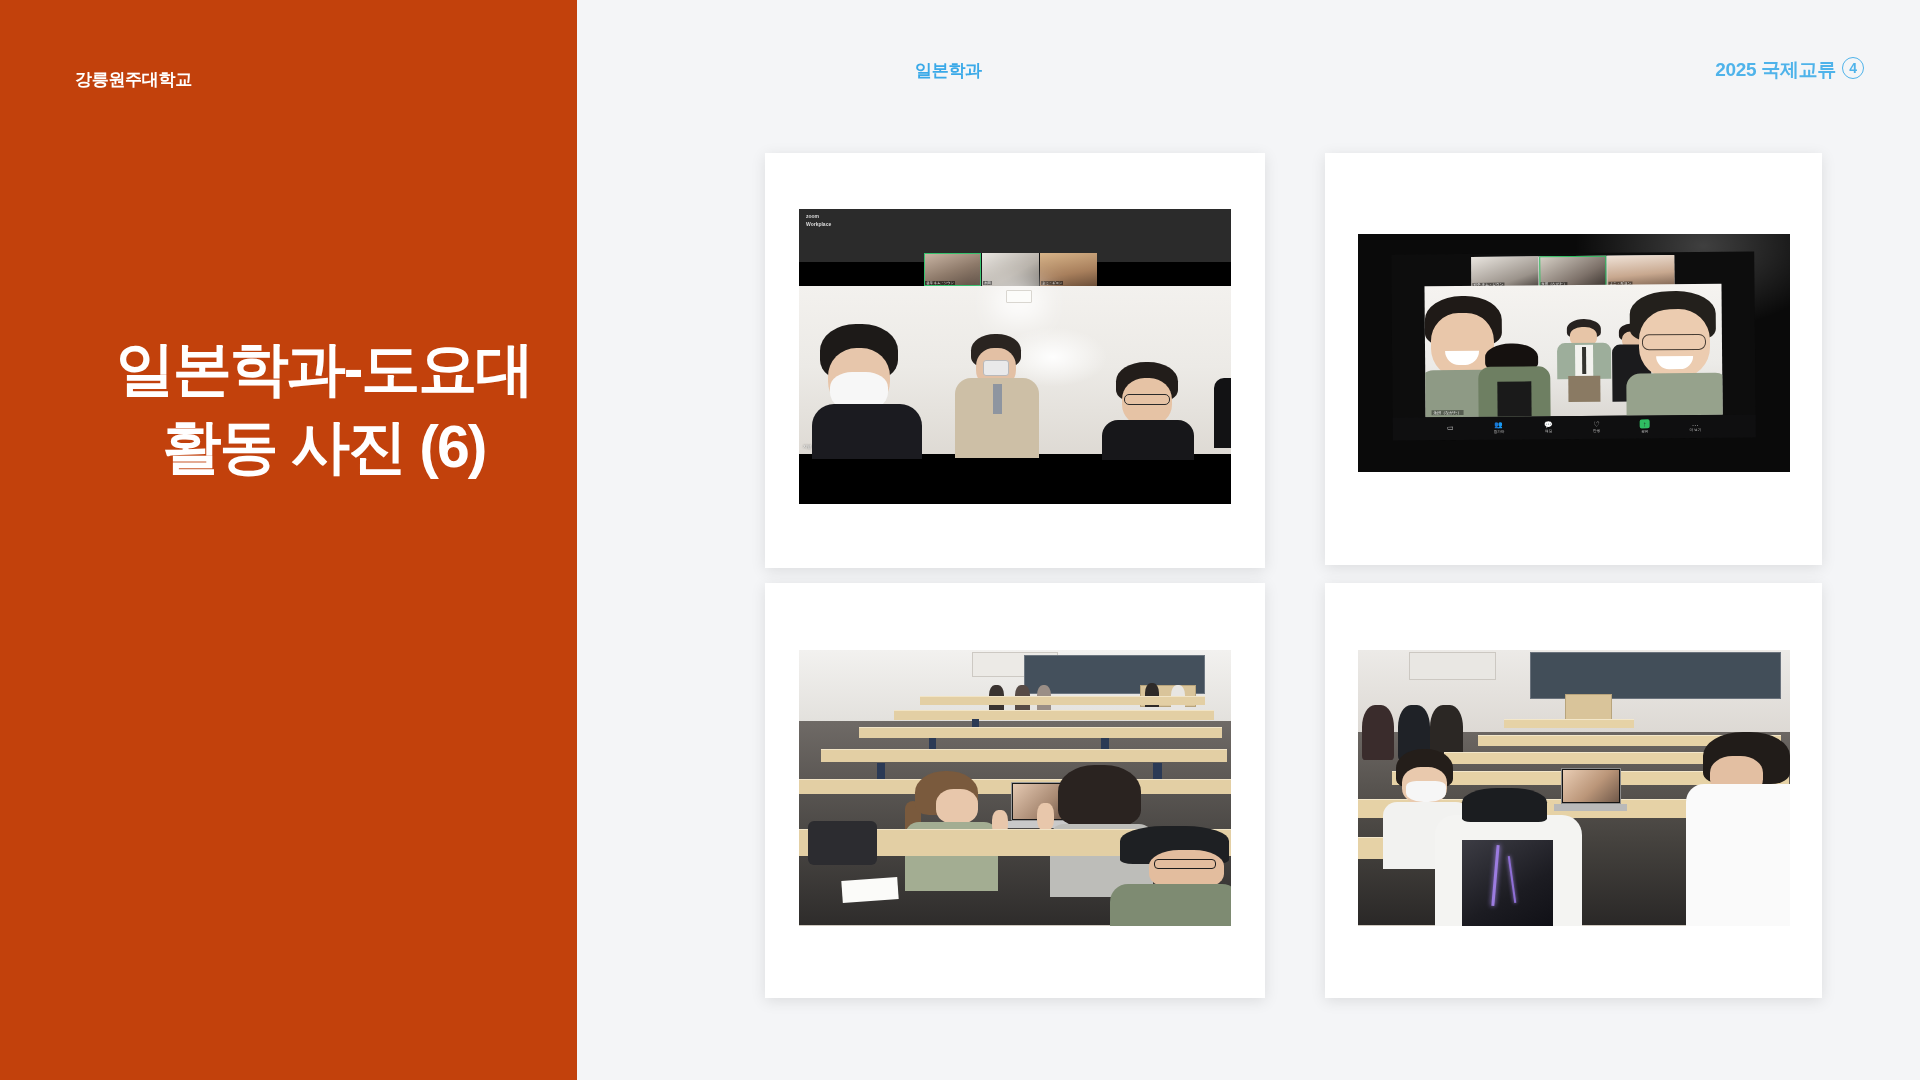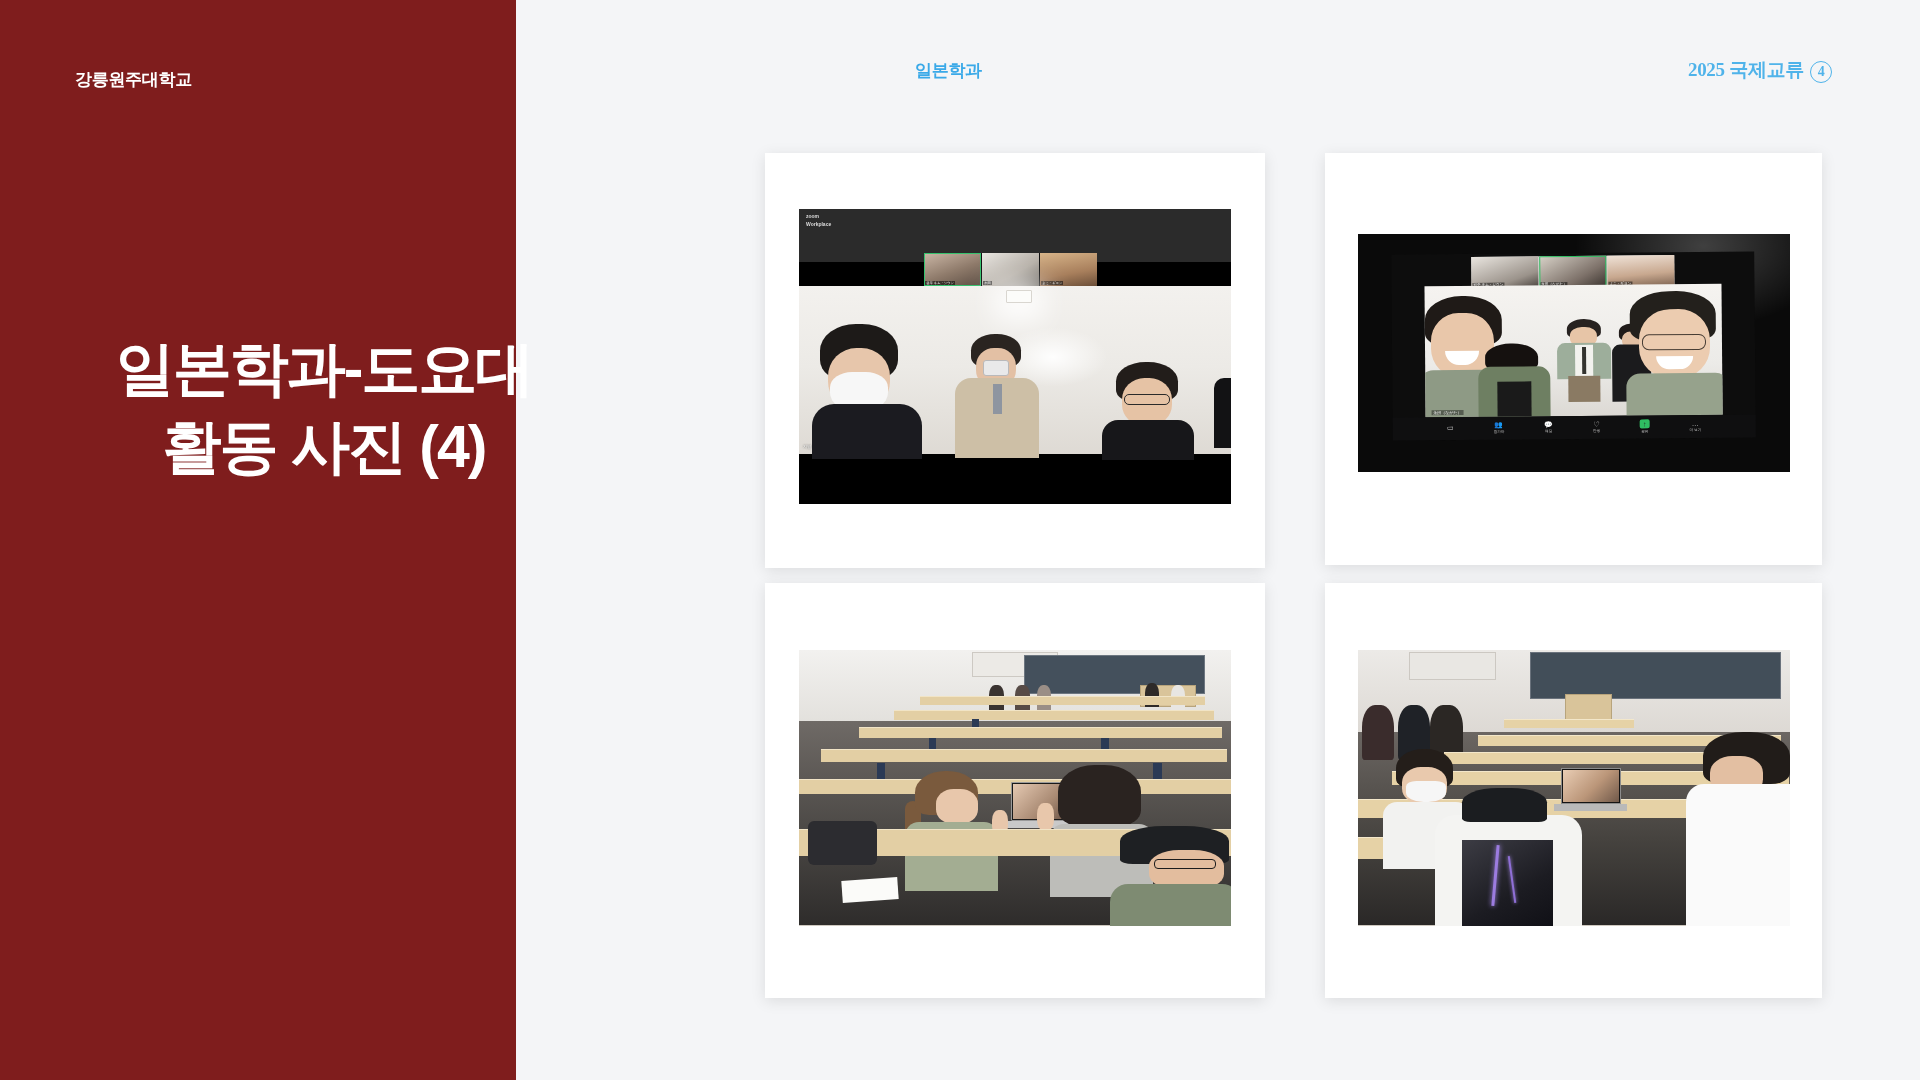--- a/index.html
+++ b/index.html
@@ -5,22 +5,22 @@
   * { margin:0; padding:0; box-sizing:border-box; }
   html,body { width:1920px; height:1080px; overflow:hidden; }
   body {
     font-family:"Liberation Sans","DejaVu Sans",sans-serif;
     background:#f4f5f7;
   }
   .slide { position:relative; width:1920px; height:1080px; background:#f4f5f7; }
 
   
   .left-panel {
-    position:absolute; left:0; top:0; width:516px; height:1080px;
-    background:#7f1d1d;
+    position:absolute; left:0; top:0; width:577px; height:1080px;
+    background:#c2410c;
   }
   .brand-label {
     position:absolute; left:75px; top:68px;
     font-size:17px; font-weight:700; color:#ffffff; letter-spacing:-0.3px;
     white-space:nowrap;
   }
   .title-block {
     position:absolute; left:0; top:330px; width:648px;
     text-align:center; color:#ffffff;
   }
@@ -46,23 +46,23 @@
     opacity:.95;
   }
 
   
   .hdr-center {
     position:absolute; left:915px; top:59px;
     font-size:17px; font-weight:700; color:#3aa9e8; letter-spacing:-0.3px;
     white-space:nowrap;
   }
   .hdr-right {
-    position:absolute; right:88px; top:57px;
+    position:absolute; right:56px; top:57px;
     font-size:19px; font-weight:700; color:#4fb3ea; letter-spacing:-0.3px;
-    white-space:nowrap; display:flex; align-items:flex-end; gap:6px;font-family:Liberation Serif, serif;
+    white-space:nowrap; display:flex; align-items:flex-start; gap:6px;
   }
   .circ-num {
     display:inline-flex; align-items:center; justify-content:center;
     width:22px; height:22px; border:1.8px solid #4fb3ea; border-radius:50%;
     font-size:14px; font-weight:700; line-height:1; color:#4fb3ea;
   }
 
   
   .card {
     position:absolute; background:#ffffff;
@@ -355,21 +355,21 @@
 <body>
 
 <div class="slide">
 
   <div class="left-panel">
 
     <div class="brand-label">강릉원주대학교</div>
 
     <div class="title-block">
       <div class="title-line">일본학과-도요대</div>
-      <div class="title-line">활동 사진 (4)</div>
+      <div class="title-line">활동 사진 (6)</div>
     </div>
 
   </div>
 
   <div class="hdr-center">일본학과</div>
 
   <div class="hdr-right">
     <span>2025 국제교류</span>
     <span class="circ-num">4</span>
   </div>

